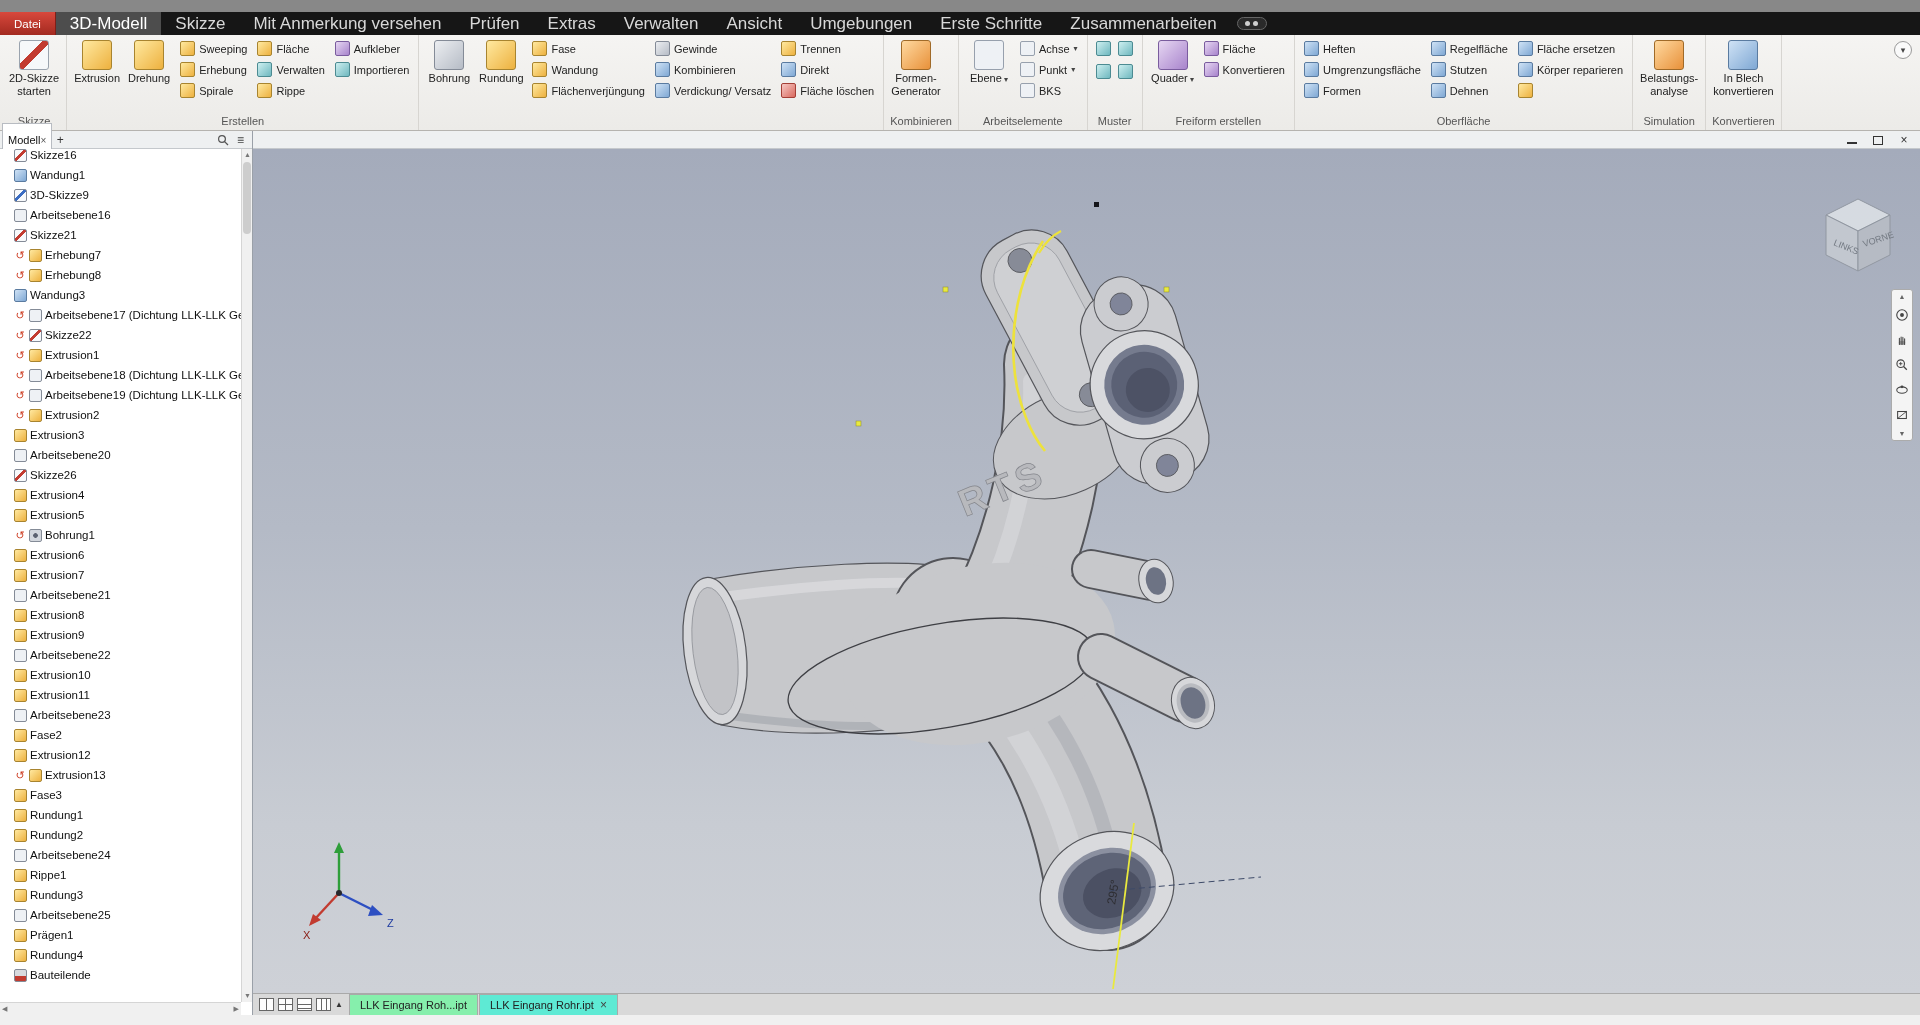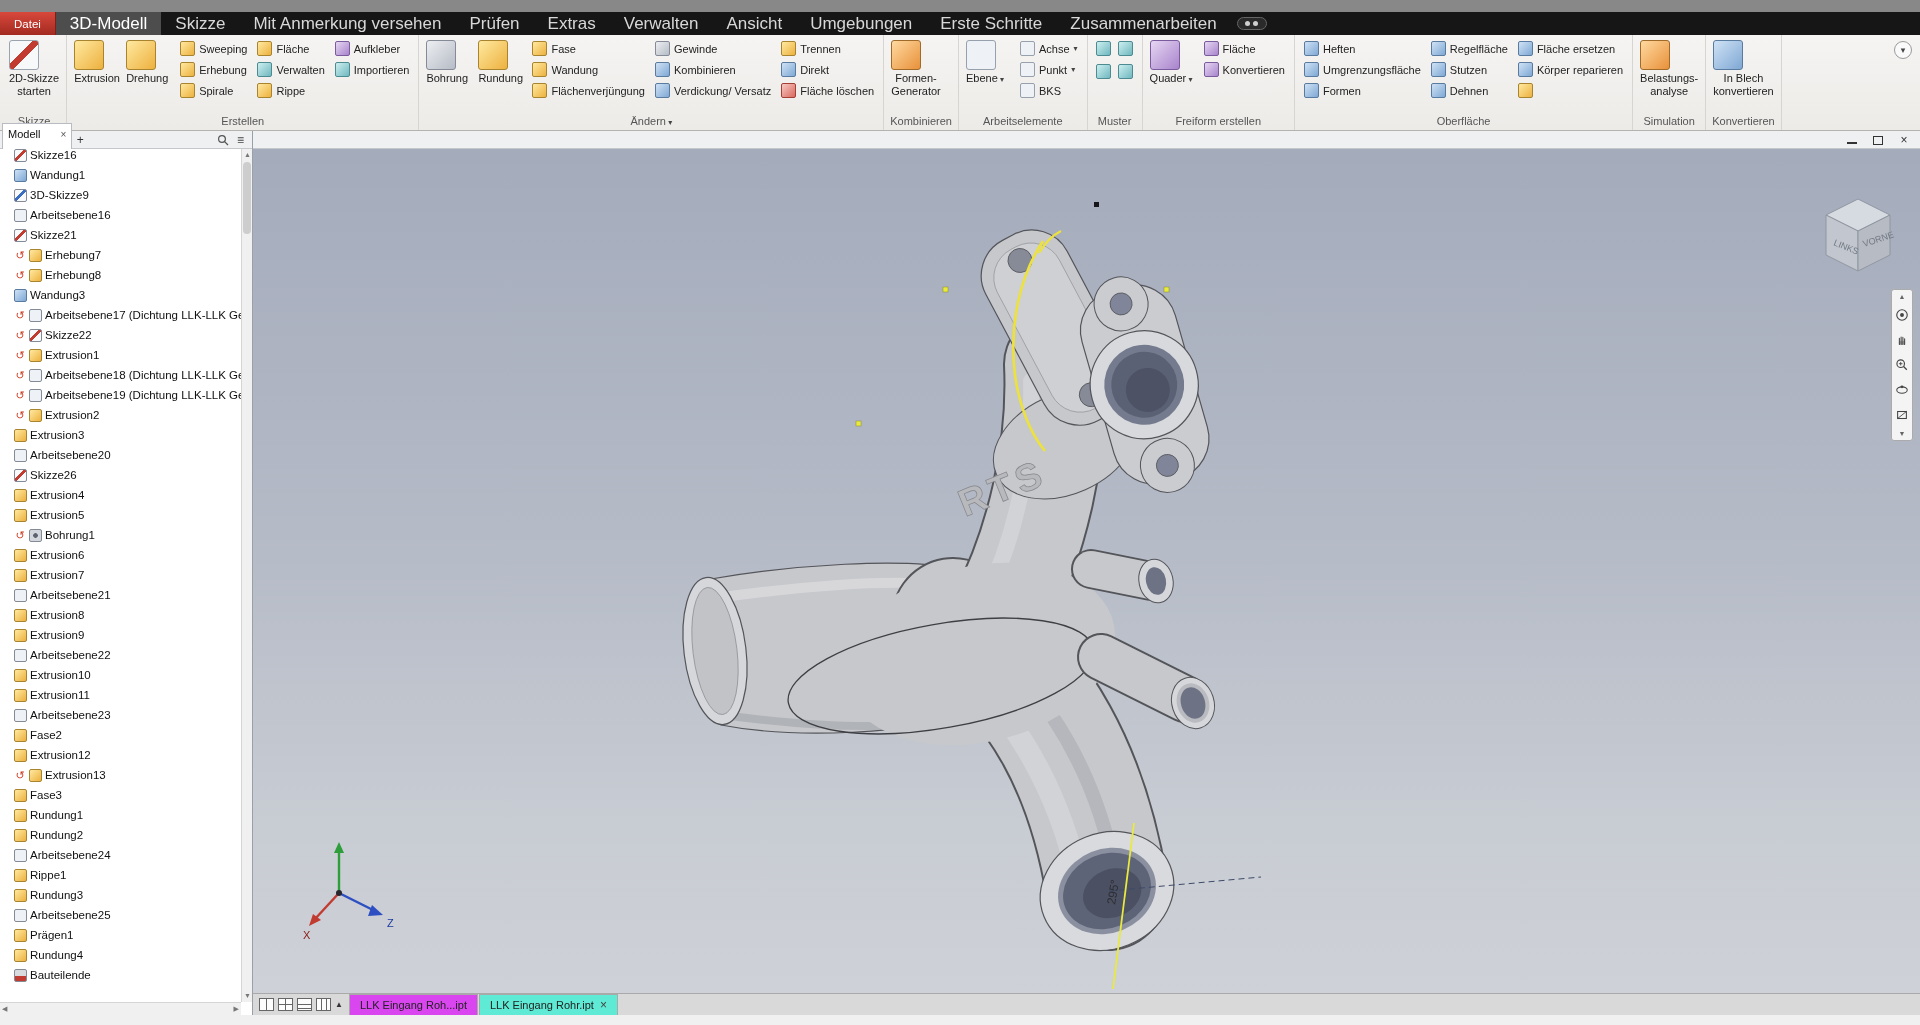--- a/index.html
+++ b/index.html
@@ -14,21 +14,21 @@
   .mtab.active{background:#4d4d4d;color:#fff;}
   .mbar-right{margin-left:6px;display:flex;align-items:center;}
   .pill{width:30px;height:13px;border:1px solid #666;border-radius:7px;background:#2a2a2a;display:flex;align-items:center;justify-content:center;gap:3px;}
   .pill i{width:5px;height:5px;border-radius:50%;background:#cfcfcf;display:block;}
 
   
   .ribbon{position:absolute;top:23px;left:0;right:0;height:96px;background:linear-gradient(#f5f4f2,#ecebe8);border-bottom:1px solid #b5b3af;display:flex;padding-left:2px;}
   .rgroup{display:flex;flex-direction:column;border-right:1px solid #d7d5d1;flex:none;}
   .rgroup-body{flex:1;display:flex;align-items:flex-start;padding:3px 4px 0 4px;}
   .rgroup-label{height:17px;line-height:16px;text-align:center;font-size:11px;color:#555;white-space:nowrap;padding:0 6px;}
-  .rbig{display:flex;flex-direction:column;align-items:flex-start;min-width:52px;max-width:70px;padding:2px 3px;font-size:11px;line-height:12.5px;color:#222;text-align:center;border-radius:2px;}
+  .rbig{display:flex;flex-direction:column;align-items:center;min-width:52px;max-width:70px;padding:2px 3px;font-size:11px;line-height:12.5px;color:#222;text-align:center;border-radius:2px;}
   .rcol{display:flex;flex-direction:column;margin:0 2px;}
   .rsmall{height:21px;display:flex;align-items:center;gap:4px;font-size:11px;color:#222;padding:0 3px;white-space:nowrap;border-radius:2px;}
   .rgrid{display:grid;grid-template-columns:20px 20px;grid-auto-rows:21px;gap:2px;margin:0 2px;}
   .rgicon{display:flex;align-items:center;justify-content:center;border-radius:2px;}
   .darr{font-size:8px;color:#444;}
   .blabel{margin-top:2px;}
   .ribbon-opt{position:absolute;right:8px;top:6px;width:18px;height:18px;border:1px solid #9a9a9a;border-radius:50%;background:#fafafa;font-size:9px;color:#444;display:flex;align-items:center;justify-content:center;}
 
   
   .ic{display:inline-block;border:1px solid #9a8a55;border-radius:2px;flex:none;}
@@ -40,21 +40,21 @@
   .c-teal{background:linear-gradient(135deg,#cdeff0,#6fb8bf);border-color:#4c8b92;}
   .c-gray{background:linear-gradient(135deg,#eceef1,#b6bcc6);border-color:#848b97;}
   .c-purple{background:linear-gradient(135deg,#e6d6f2,#a884cc);border-color:#7a5c9e;}
   .c-red{background:linear-gradient(135deg,#f6c9c4,#d9695e);border-color:#a43f36;}
   .c-plane{background:#eef1f5;border-color:#97a0ad;}
   .c-sketch{background:#f6f8fa linear-gradient(135deg,transparent 40%,#c23b30 40%,#c23b30 56%,transparent 56%);border-color:#9aa3ae;}
 
   
   .browser{position:absolute;top:119px;left:0;width:253px;bottom:22px;background:#fff;border-right:1px solid #9aa0a8;}
   .browser-header{position:absolute;top:0;left:0;right:0;height:18px;background:#eef0f1;border-bottom:1px solid #c4c8cc;display:flex;align-items:center;}
-  .btab{height:17px;background:#fff;border:1px solid #b8bcc2;border-bottom:none;display:flex;align-items:flex-end;padding:16px 5px;font-size:11px;gap:20px;margin-left:2px;color:#111;}
+  .btab{height:17px;background:#fff;border:1px solid #b8bcc2;border-bottom:none;display:flex;align-items:center;padding:16px 5px;font-size:11px;gap:0;margin-left:2px;color:#111;}
   .btab-close{font-size:10px;color:#555;}
   .badd{width:16px;text-align:center;color:#333;font-size:12px;}
   .bh-right{margin-left:auto;display:flex;gap:8px;padding-right:8px;align-items:center;color:#444;}
   .tree{position:absolute;top:18px;left:0;right:11px;bottom:13px;overflow:hidden;background:#fff;}
   .titem{height:20px;display:flex;padding-left:14px;font-size:11.5px;color:#101010;gap:3px;white-space:nowrap;}
   .adapt{color:#cc3a1f;font-size:11px;width:12px;text-align:center;flex:none;}
   .tic{width:13px;height:13px;border:1px solid #848b97;border-radius:2px;flex:none;}
   .ti-sketch{background:#f7f9fb linear-gradient(135deg,transparent 40%,#c23b30 40%,#c23b30 56%,transparent 56%);}
   .ti-sketch3d{background:#f7f9fb linear-gradient(135deg,transparent 40%,#3a6cc2 40%,#3a6cc2 56%,transparent 56%);}
   .ti-plane{background:#eef1f5;}
@@ -87,21 +87,21 @@
 
   
   .doc-tabbar{position:absolute;left:253px;right:0;bottom:22px;height:22px;background:#d9d9d9;border-top:1px solid #a9a9a9;display:flex;align-items:flex-end;}
   .dticons{display:flex;align-items:center;gap:4px;padding:0 6px;height:22px;}
   .lt{width:15px;height:13px;border:1px solid #666;background:#fdfdfd;position:relative;}
   .lt-split::after{content:"";position:absolute;top:0;bottom:0;left:6px;width:1px;background:#666;}
   .lt-grid::after{content:"";position:absolute;inset:0;background:linear-gradient(#666,#666) 50% 0/1px 100% no-repeat,linear-gradient(#666,#666) 0 50%/100% 1px no-repeat;}
   .lt-rows::after{content:"";position:absolute;left:0;right:0;top:5px;height:1px;background:#666;box-shadow:0 4px #666;}
   .lt-cols::after{content:"";position:absolute;top:0;bottom:0;left:4px;width:1px;background:#666;box-shadow:5px 0 #666;}
   .lt-up{font-size:8px;color:#333;}
-  .dtab{height:21px;display:flex;align-items:center;gap:6px;padding:0 10px;font-size:11px;color:#222;background:#d946ef;border:1px solid #a9a9a9;border-bottom:none;margin-right:1px;}
+  .dtab{height:21px;display:flex;align-items:center;gap:6px;padding:0 10px;font-size:11px;color:#222;background:#86efac;border:1px solid #a9a9a9;border-bottom:none;margin-right:1px;}
   .dtab.active{background:#5eead4;}
   .dtclose{font-size:12px;color:#444;}
 
   
   .statusbar{position:absolute;left:0;right:0;bottom:0;height:22px;background:#f0f0f0;border-top:1px solid #c3c3c3;display:flex;align-items:center;padding:0 8px;font-size:11.5px;color:#222;}
   .sb-right{margin-left:auto;display:flex;align-items:center;gap:10px;padding-right:6px;}
   .pgbtn{display:flex;align-items:center;gap:3px;font-size:11px;color:#333;}
   .pgico{width:11px;height:13px;border:1px solid #777;background:#fff;}
 </style>
 </head>
@@ -238,21 +238,20 @@
               <div class="rsmall">
                 <span class="ic sm c-blue"></span>
                 <span class="slabel">Direkt</span>
               </div>
               <div class="rsmall">
                 <span class="ic sm c-red"></span>
                 <span class="slabel">Fläche löschen</span>
               </div>
             </div>
           </div>
-          <div class="rgroup-label">Ändern<span class="darr"> ▾</span></div>
         </div>
         <div class="rgroup">
           <div class="rgroup-body">
             <div class="rbig">
               <span class="ic big c-orange"></span>
               <span class="blabel">Formen-<br>Generator</span>
             </div>
           </div>
           <div class="rgroup-label">Kombinieren</div>
         </div>

